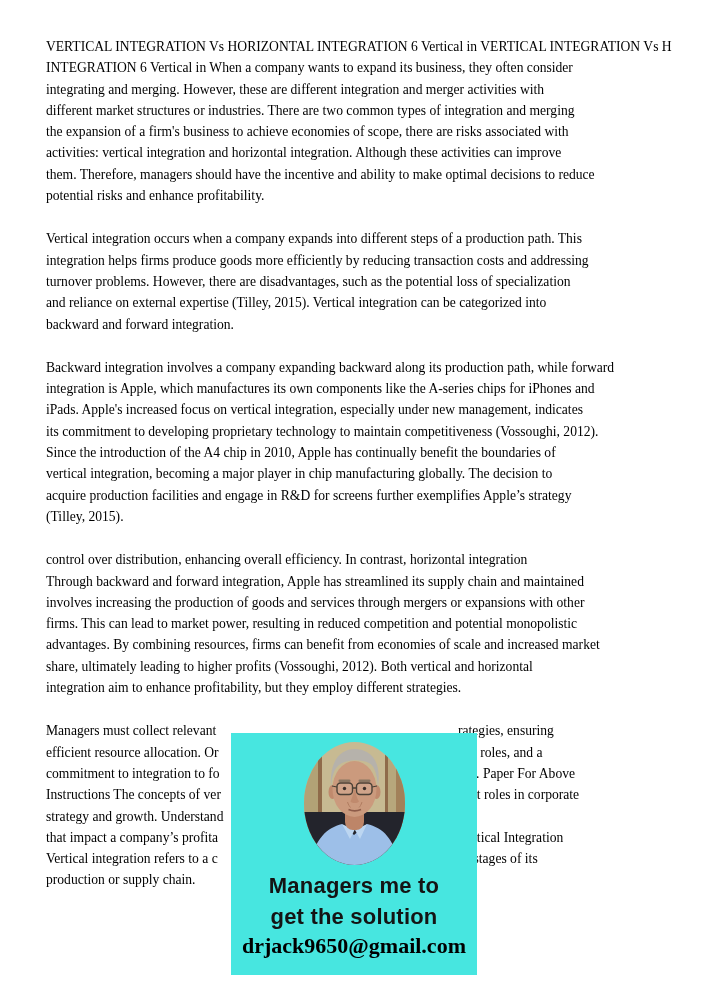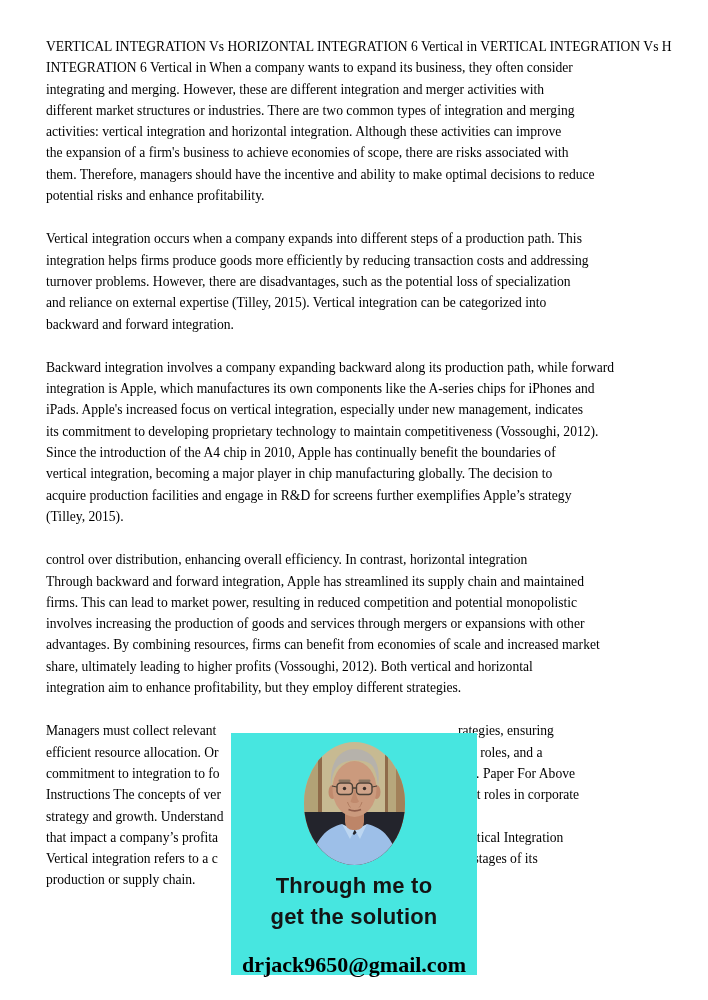--- a/index.html
+++ b/index.html
@@ -47,39 +47,39 @@
   .headline {
     margin-top: 5px;
     font-family: "Liberation Sans", sans-serif;
     font-weight: 700;
     font-size: 22px;
     line-height: 31px;
     text-align: center;
     letter-spacing: 0.2px;
   }
   .email {
-    margin-top: 20px;
+    margin-top: 1px;
     font-family: "Liberation Serif", serif;
     font-weight: 700;
     font-size: 22px;
     line-height: 26px;
     text-align: right;
   }
 </style>
 </head>
 <body style="background: rgb(255, 255, 255);">
 
 <div class="doc" style="color: rgb(0, 0, 0);">
     <div class="para">
       <div class="line">VERTICAL INTEGRATION Vs HORIZONTAL INTEGRATION 6 Vertical in VERTICAL INTEGRATION Vs H</div>
       <div class="line">INTEGRATION 6 Vertical in When a company wants to expand its business, they often consider</div>
       <div class="line">integrating and merging. However, these are different integration and merger activities with</div>
       <div class="line">different market structures or industries. There are two common types of integration and merging</div>
+      <div class="line">the expansion of a firm's business to achieve economies of scope, there are risks associated with</div>
       <div class="line">activities: vertical integration and horizontal integration. Although these activities can improve</div>
-      <div class="line">the expansion of a firm's business to achieve economies of scope, there are risks associated with</div>
       <div class="line">them. Therefore, managers should have the incentive and ability to make optimal decisions to reduce</div>
       <div class="line">potential risks and enhance profitability.</div>
     </div>
     <div class="para">
       <div class="line">Vertical integration occurs when a company expands into different steps of a production path. This</div>
       <div class="line">integration helps firms produce goods more efficiently by reducing transaction costs and addressing</div>
       <div class="line">turnover problems. However, there are disadvantages, such as the potential loss of specialization</div>
       <div class="line">and reliance on external expertise (Tilley, 2015). Vertical integration can be categorized into</div>
       <div class="line">backward and forward integration.</div>
     </div>
@@ -89,22 +89,22 @@
       <div class="line">iPads. Apple's increased focus on vertical integration, especially under new management, indicates</div>
       <div class="line">its commitment to developing proprietary technology to maintain competitiveness (Vossoughi, 2012).</div>
       <div class="line">Since the introduction of the A4 chip in 2010, Apple has continually benefit the boundaries of</div>
       <div class="line">vertical integration, becoming a major player in chip manufacturing globally. The decision to</div>
       <div class="line">acquire production facilities and engage in R&amp;D for screens further exemplifies Apple’s strategy</div>
       <div class="line">(Tilley, 2015).</div>
     </div>
     <div class="para">
       <div class="line">control over distribution, enhancing overall efficiency. In contrast, horizontal integration</div>
       <div class="line">Through backward and forward integration, Apple has streamlined its supply chain and maintained</div>
+      <div class="line">involves increasing the production of goods and services through mergers or expansions with other</div>
       <div class="line">firms. This can lead to market power, resulting in reduced competition and potential monopolistic</div>
-      <div class="line">involves increasing the production of goods and services through mergers or expansions with other</div>
       <div class="line">advantages. By combining resources, firms can benefit from economies of scale and increased market</div>
       <div class="line">share, ultimately leading to higher profits (Vossoughi, 2012). Both vertical and horizontal</div>
       <div class="line">integration aim to enhance profitability, but they employ different strategies.</div>
     </div>
     <div class="para">
       <div class="line"><span>Managers must collect relevant </span><span class="frag-right">rategies, ensuring</span></div>
       <div class="line"><span>efficient resource allocation. Or</span><span class="frag-right">yee roles, and a</span></div>
       <div class="line"><span>commitment to integration to fo</span><span class="frag-right">15). Paper For Above</span></div>
       <div class="line"><span>Instructions The concepts of ver</span><span class="frag-right">cant roles in corporate</span></div>
       <div class="line"><span>strategy and growth. Understand</span></div>
@@ -146,17 +146,17 @@
         <path d="M 33 45 L 28 44 M 68 45 L 73 44" stroke="#4a4036" stroke-width="1.2" fill="none"></path>
         <circle cx="40.5" cy="46.5" r="1.7" fill="#3a2e28"></circle>
         <circle cx="60.5" cy="46.5" r="1.7" fill="#3a2e28"></circle>
         <path d="M 50 48 C 49 54 47.5 57 46.5 59.5 C 48.5 61.5 53 61.5 55 59.5 C 53.5 57 52 54 51.5 48" fill="#c08a6d"></path>
         <path d="M 43.5 60 C 44.5 63 45.5 64.5 46.5 65.5 M 58 60 C 57 63 56 64.5 55 65.5" stroke="#b07c60" stroke-width="1" fill="none"></path>
         <path d="M 44.5 67.5 C 48.5 69.3 53 69.3 57 67.5" stroke="#8e5c49" stroke-width="1.6" fill="none"></path>
       </g>
     </svg>
   </div>
   <div class="headline" style="color: rgb(20, 20, 20);">
-    <div>Through me to</div>
+    <div>Managers me to</div>
     <div>get the solution</div>
   </div>
   <div class="email" style="color: rgb(0, 0, 0);">drjack9650@gmail.com</div>
 </div>
 
 </body></html>

